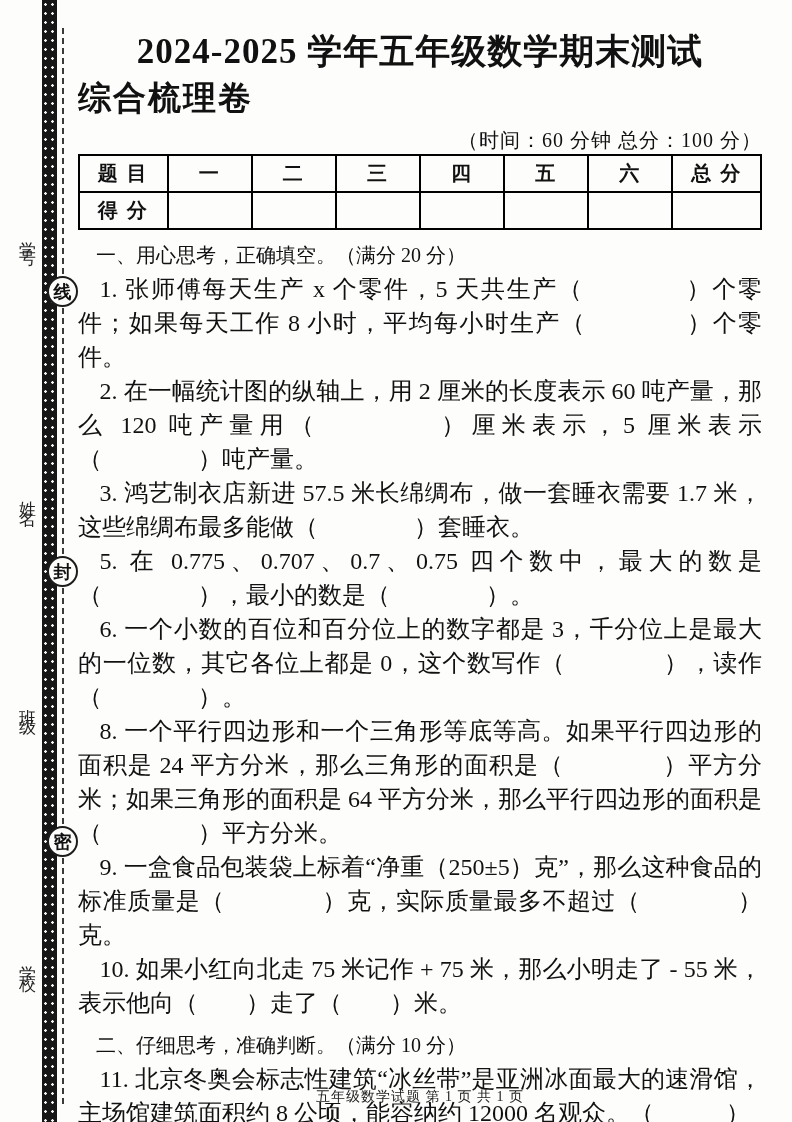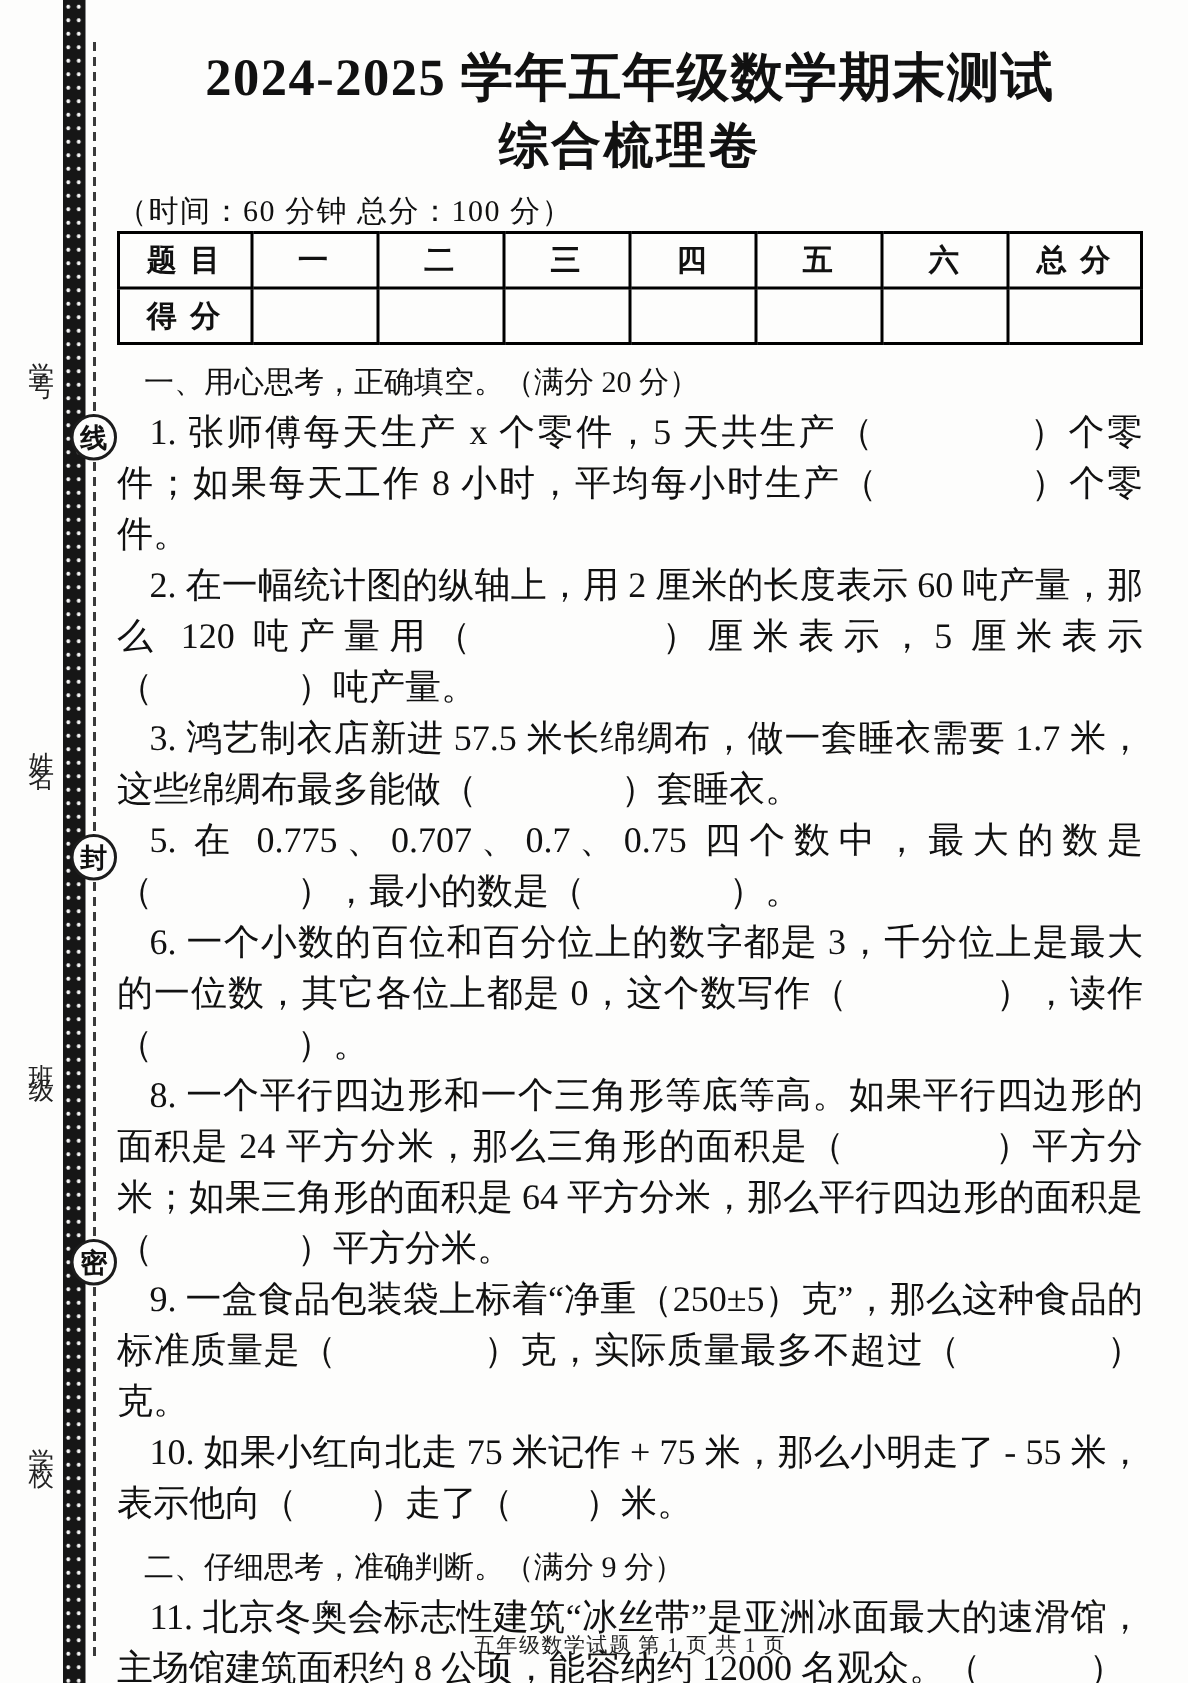--- a/index.html
+++ b/index.html
@@ -66,28 +66,27 @@
     width: 684px;
   }
   .title {
     text-align: center;
     font-size: 35px;
     font-weight: bold;
     letter-spacing: 1px;
     line-height: 1.35;
   }
   .subtitle {
-    text-align: center;
     font-size: 33px;
     font-weight: bold;
     letter-spacing: 2px;
     line-height: 1.45;
   }
   .meta {
-    text-align: left;
+    text-align: right;
     font-size: 20px;
     margin-top: 4px;
     letter-spacing: 1px;
   }
 
   table.score {
     width: 100%;
     border-collapse: collapse;
     table-layout: fixed;
     border-radius: 30px;
@@ -186,21 +185,21 @@
         <p class="question">1. 张师傅每天生产 x 个零件，5 天共生产（　　　　）个零件；如果每天工作 8 小时，平均每小时生产（　　　　）个零件。</p>
         <p class="question">2. 在一幅统计图的纵轴上，用 2 厘米的长度表示 60 吨产量，那么 120 吨产量用（　　　　）厘米表示，5 厘米表示（　　　　）吨产量。</p>
         <p class="question">3. 鸿艺制衣店新进 57.5 米长绵绸布，做一套睡衣需要 1.7 米，这些绵绸布最多能做（　　　　）套睡衣。</p>
         <p class="question">5. 在 0.775、0.707、0.7、0.75 四个数中，最大的数是（　　　　），最小的数是（　　　　）。</p>
         <p class="question">6. 一个小数的百位和百分位上的数字都是 3，千分位上是最大的一位数，其它各位上都是 0，这个数写作（　　　　），读作（　　　　）。</p>
         <p class="question">8. 一个平行四边形和一个三角形等底等高。如果平行四边形的面积是 24 平方分米，那么三角形的面积是（　　　　）平方分米；如果三角形的面积是 64 平方分米，那么平行四边形的面积是（　　　　）平方分米。</p>
         <p class="question">9. 一盒食品包装袋上标着“净重（250±5）克”，那么这种食品的标准质量是（　　　　）克，实际质量最多不超过（　　　　）克。</p>
         <p class="question">10. 如果小红向北走 75 米记作 + 75 米，那么小明走了 - 55 米，表示他向（　　）走了（　　）米。</p>
       </div>
 
-    <div class="section-heading">二、仔细思考，准确判断。（满分 9 分）</div>
+    <div class="section-heading">二、仔细思考，准确判断。（满分 10 分）</div>
     <div>
         <p class="question">11. 北京冬奥会标志性建筑“冰丝带”是亚洲冰面最大的速滑馆，主场馆建筑面积约 8 公顷，能容纳约 12000 名观众。（　　　）</p>
         <p class="question">12. 0.50505050 是循环小数。</p>
       </div>
 
   </div>
 
   <div class="footer">五年级数学试题 第 1 页 共 1 页</div>
 
 </div>

